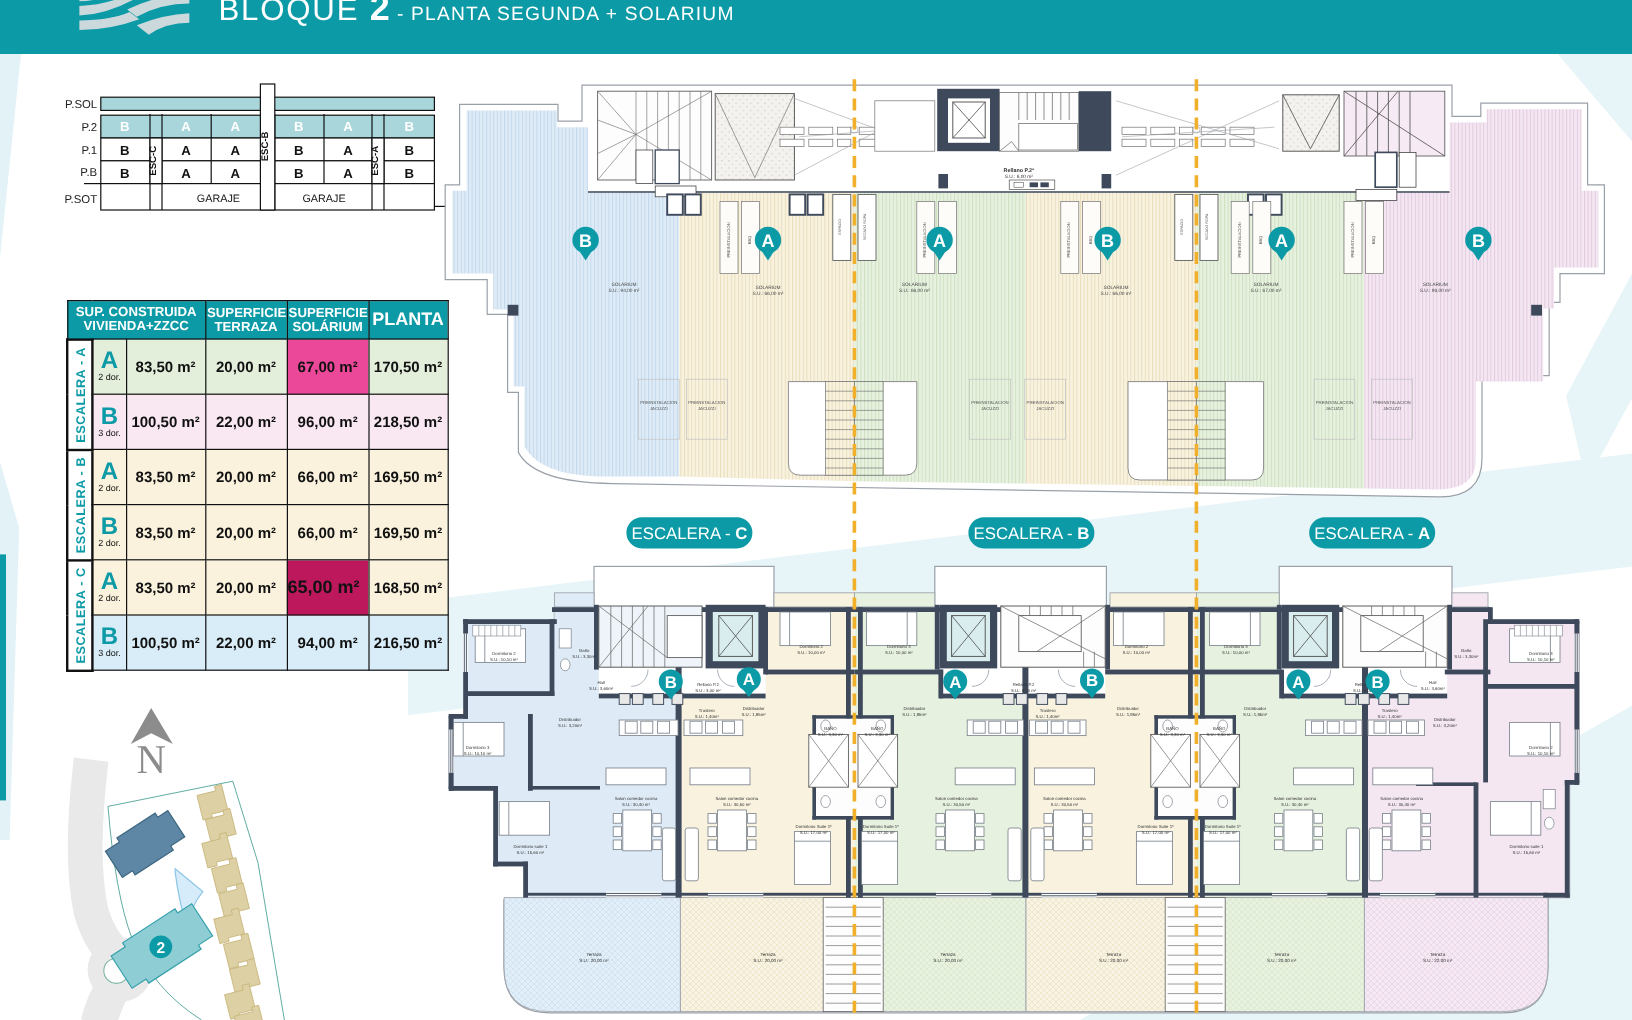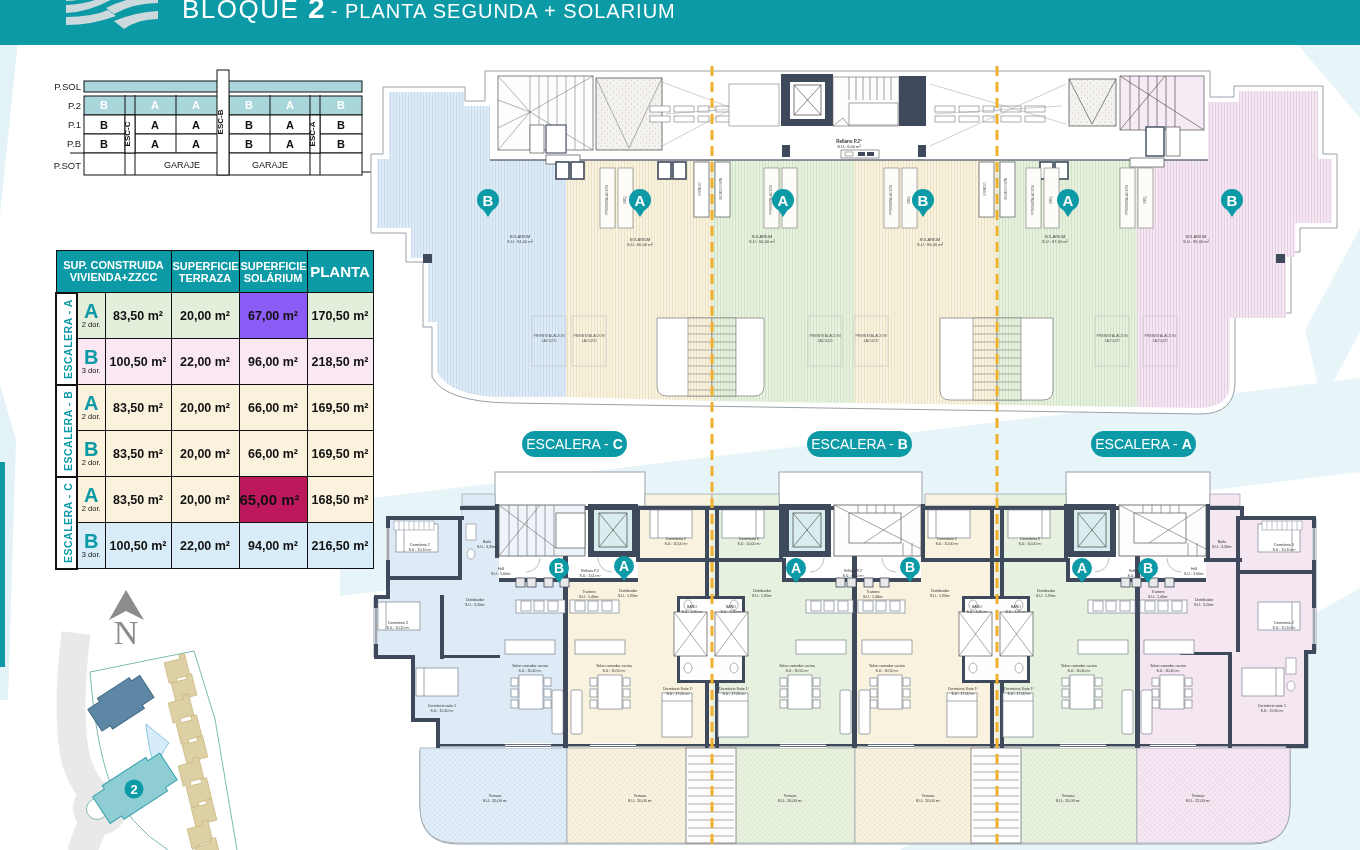--- a/index.html
+++ b/index.html
@@ -35,21 +35,21 @@
       <path d="M0,15 Q26,14 48,2 L58,2 Q28,22 0,23 Z"></path>
       <path d="M0,27 Q26,27 42,20 L50,26 Q26,35 0,35 Z"></path>
       <path d="M52,-2 Q72,-9 92,-9 L92,0 Q72,0 58,5 Z"></path>
       <path d="M40,18 Q64,6 92,5 L92,13 Q68,13 48,24 Z"></path>
       <path d="M48,31 Q70,22 92,21 L92,29 Q72,29 58,39 Z"></path>
     </g>
   </svg>
 
   <div class="abs" style="left:182px;top:-9px;white-space:nowrap;color:#fff;">
     <span style="font-size:26px;letter-spacing:1.5px;font-weight:300;">BLOQUE <b style="font-weight:bold;font-size:30px;">2</b></span>
-    <span style="font-size:20px;letter-spacing:1px;"> - PLANTA SEGUNDA + SOLARIUM</span>
+    <span style="font-size:16px;letter-spacing:1px;"> - PLANTA SEGUNDA + SOLARIUM</span>
   </div>
 </div>
 
 <svg class="abs" id="section" style="left:0;top:0;" width="400" height="200" viewBox="0 0 400 200" font-family="Liberation Sans, sans-serif">
   <g stroke="#111" stroke-width="1" fill="none">
 
     <rect x="84" y="81" width="278" height="11" fill="#a9d6da"></rect>
 
     <rect x="84" y="96" width="278" height="19" fill="#a9d6da"></rect>
 
@@ -129,37 +129,37 @@
   <table style="border-collapse:collapse;margin-top:2px;table-layout:fixed;width:317px;">
     <colgroup>
         <col style="width:21px">
         <col style="width:28px">
         <col style="width:66px">
         <col style="width:68px">
         <col style="width:68px">
         <col style="width:66px">
       </colgroup>
     <tbody>
-        <tr style="height:42px;padding-left:42px;">
+        <tr style="height:32px;padding-left:42px;">
       <td colspan="3" style="background:#0b9aa6;color:#fff;text-align:center;font-size:11px;font-weight:bold;line-height:12px;border:1px solid #111;">SUP. CONSTRUIDA<br>VIVIENDA+ZZCC</td>
       <td style="background:#0b9aa6;color:#fff;text-align:center;font-size:11px;font-weight:bold;line-height:12px;border:1px solid #111;border-left:1px solid #fff;">SUPERFICIE<br>TERRAZA</td>
       <td style="background:#0b9aa6;color:#fff;text-align:center;font-size:11px;font-weight:bold;line-height:12px;border:1px solid #111;border-left:1px solid #fff;">SUPERFICIE<br>SOLÁRIUM</td>
       <td style="background:#0b9aa6;color:#fff;text-align:center;font-size:15px;font-weight:bold;border:1px solid #111;border-left:1px solid #fff;">PLANTA</td>
     </tr>
     <tr style="height:45px;">
       <td rowspan="2" style="border:2px solid #111;background:#fff;padding:0;">
             <div style="writing-mode:vertical-rl;transform:rotate(180deg);color:#0b9aa6;font-weight:bold;font-size:10.5px;text-align:center;width:21px;height:90px;display:flex;align-items:center;justify-content:center;letter-spacing:0.5px;">ESCALERA - A</div>
           </td>
       <td style="background:#e3eedb;border:1px solid #111;text-align:center;padding:0;">
             <div style="color:#0b9aa6;font-weight:bold;font-size:20px;line-height:19px;">A</div>
             <div style="font-size:7.5px;color:#111;line-height:8px;">2 dor.</div>
           </td>
       <td style="background:#e3eedb;border:1px solid #111;text-align:center;font-size:12.5px;font-weight:bold;color:#111;white-space:nowrap;padding:0;">83,50 m²</td>
       <td style="background:#e3eedb;border:1px solid #111;text-align:center;font-size:12.5px;font-weight:bold;color:#111;white-space:nowrap;padding:0;">20,00 m²</td>
-      <td style="background:#8b5cf6;border:1px solid #111;text-align:center;font-size:12.5px;font-weight:bold;color:#111;white-space:nowrap;padding:0;">67,00 m²</td>
+      <td style="background:#ec4899;border:1px solid #111;text-align:center;font-size:12.5px;font-weight:bold;color:#111;white-space:nowrap;padding:0;">67,00 m²</td>
       <td style="background:#e3eedb;border:1px solid #111;text-align:center;font-size:12.5px;font-weight:bold;color:#111;white-space:nowrap;padding:0;margin-top:32px;">170,50 m²</td>
     </tr>
     <tr style="height:45px;">
       <td style="background:#f9e8f2;border:1px solid #111;text-align:center;padding:0;">
             <div style="color:#0b9aa6;font-weight:bold;font-size:20px;line-height:19px;">B</div>
             <div style="font-size:7.5px;color:#111;line-height:8px;">3 dor.</div>
           </td>
       <td style="background:#f9e8f2;border:1px solid #111;text-align:center;font-size:12.5px;font-weight:bold;color:#111;white-space:nowrap;padding:0;">100,50 m²</td>
       <td style="background:#f9e8f2;border:1px solid #111;text-align:center;font-size:12.5px;font-weight:bold;color:#111;white-space:nowrap;padding:0;">22,00 m²</td>
       <td style="background:#f9e8f2;border:1px solid #111;text-align:center;font-size:12.5px;font-weight:bold;color:#111;white-space:nowrap;padding:0;">96,00 m²</td>

